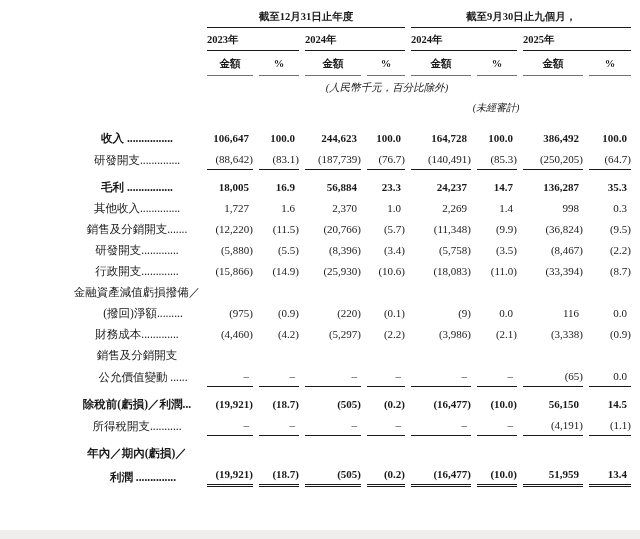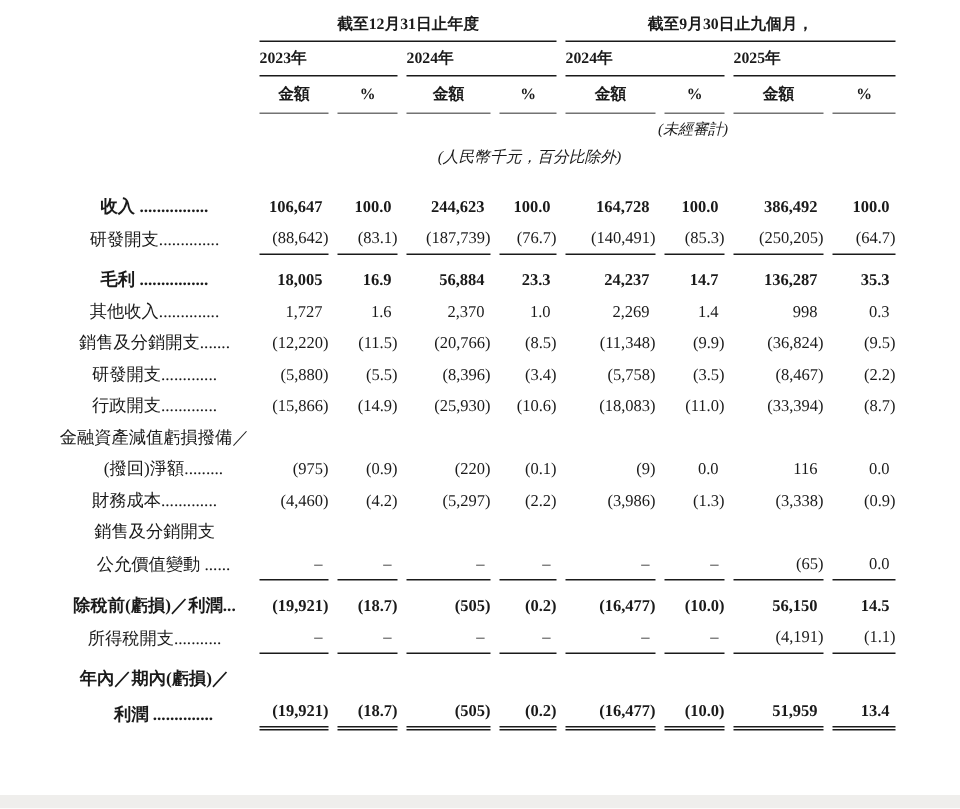--- a/index.html
+++ b/index.html
@@ -13,20 +13,21 @@
     overflow: hidden;
     position: relative;
   }
   .sheet {
     padding: 8px 0 0 33px;
   }
   table {
     border-collapse: separate;
     border-spacing: 6px 0;
     table-layout: fixed;
+    margin-left: 34px;
   }
   col.c-label { width: 128px; }
   col.c-1 { width: 46px; }
   col.c-2 { width: 40px; }
   col.c-3 { width: 56px; }
   col.c-4 { width: 38px; }
   col.c-5 { width: 60px; }
   col.c-6 { width: 40px; }
   col.c-7 { width: 60px; }
   col.c-8 { width: 42px; }
@@ -133,25 +134,25 @@
         <th class="sub">金額</th>
         <th class="sub">%</th>
         <th class="sub">金額</th>
         <th class="sub">%</th>
         <th class="sub">金額</th>
         <th class="sub">%</th>
         <th class="sub">金額</th>
         <th class="sub">%</th>
       </tr>
       <tr>
+        <th class="unit-note" colspan="9">(人民幣千元，百分比除外)</th>
+      </tr>
+      <tr>
         <th colspan="5"></th>
         <th class="unaudited" colspan="4">(未經審計)</th>
-      </tr>
-      <tr>
-        <th class="unit-note" colspan="9">(人民幣千元，百分比除外)</th>
       </tr>
     </thead>
     <tbody>
         <tr class="bold">
           <td class="label">收入 ................</td>
           <td class="num pad-paren">106,647</td>
           <td class="num pad-paren">100.0</td>
           <td class="num pad-paren">244,623</td>
           <td class="num pad-paren">100.0</td>
           <td class="num pad-paren">164,728</td>
@@ -190,21 +191,21 @@
           <td class="num pad-paren">2,269</td>
           <td class="num pad-paren">1.4</td>
           <td class="num pad-paren">998</td>
           <td class="num pad-paren">0.3</td>
         </tr>
         <tr>
           <td class="label">銷售及分銷開支.......</td>
           <td class="num">(12,220)</td>
           <td class="num">(11.5)</td>
           <td class="num">(20,766)</td>
-          <td class="num">(8.5)</td>
+          <td class="num">(5.7)</td>
           <td class="num">(11,348)</td>
           <td class="num">(9.9)</td>
           <td class="num">(36,824)</td>
           <td class="num">(9.5)</td>
         </tr>
         <tr>
           <td class="label">研發開支.............</td>
           <td class="num">(5,880)</td>
           <td class="num">(5.5)</td>
           <td class="num">(8,396)</td>
@@ -247,21 +248,21 @@
           <td class="num pad-paren">116</td>
           <td class="num pad-paren">0.0</td>
         </tr>
         <tr>
           <td class="label">財務成本.............</td>
           <td class="num">(4,460)</td>
           <td class="num">(4.2)</td>
           <td class="num">(5,297)</td>
           <td class="num">(2.2)</td>
           <td class="num">(3,986)</td>
-          <td class="num">(1.3)</td>
+          <td class="num">(2.1)</td>
           <td class="num">(3,338)</td>
           <td class="num">(0.9)</td>
         </tr>
         <tr>
           <td class="label">銷售及分銷開支</td>
           <td class="num"></td>
           <td class="num"></td>
           <td class="num"></td>
           <td class="num"></td>
           <td class="num"></td>

